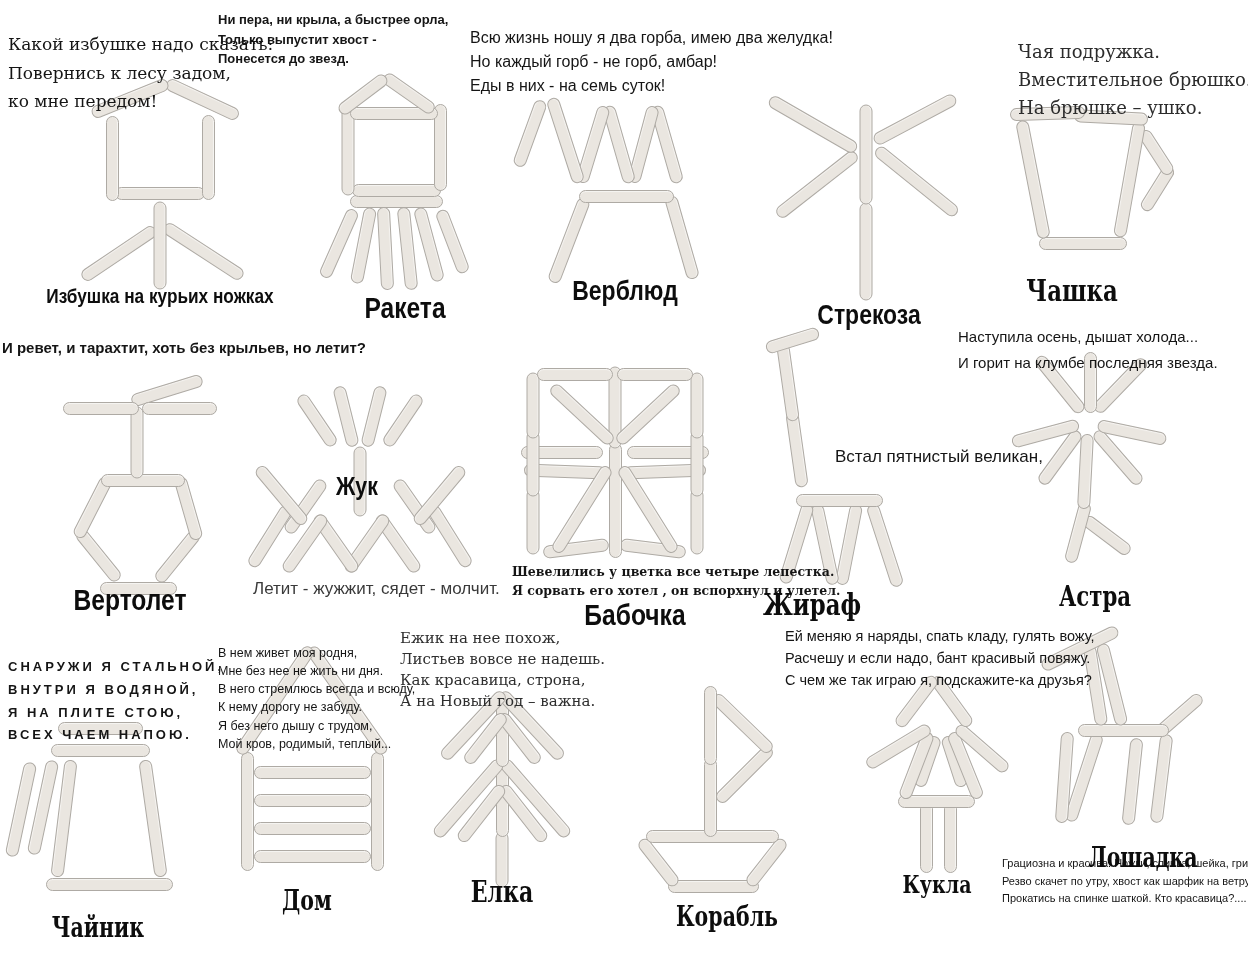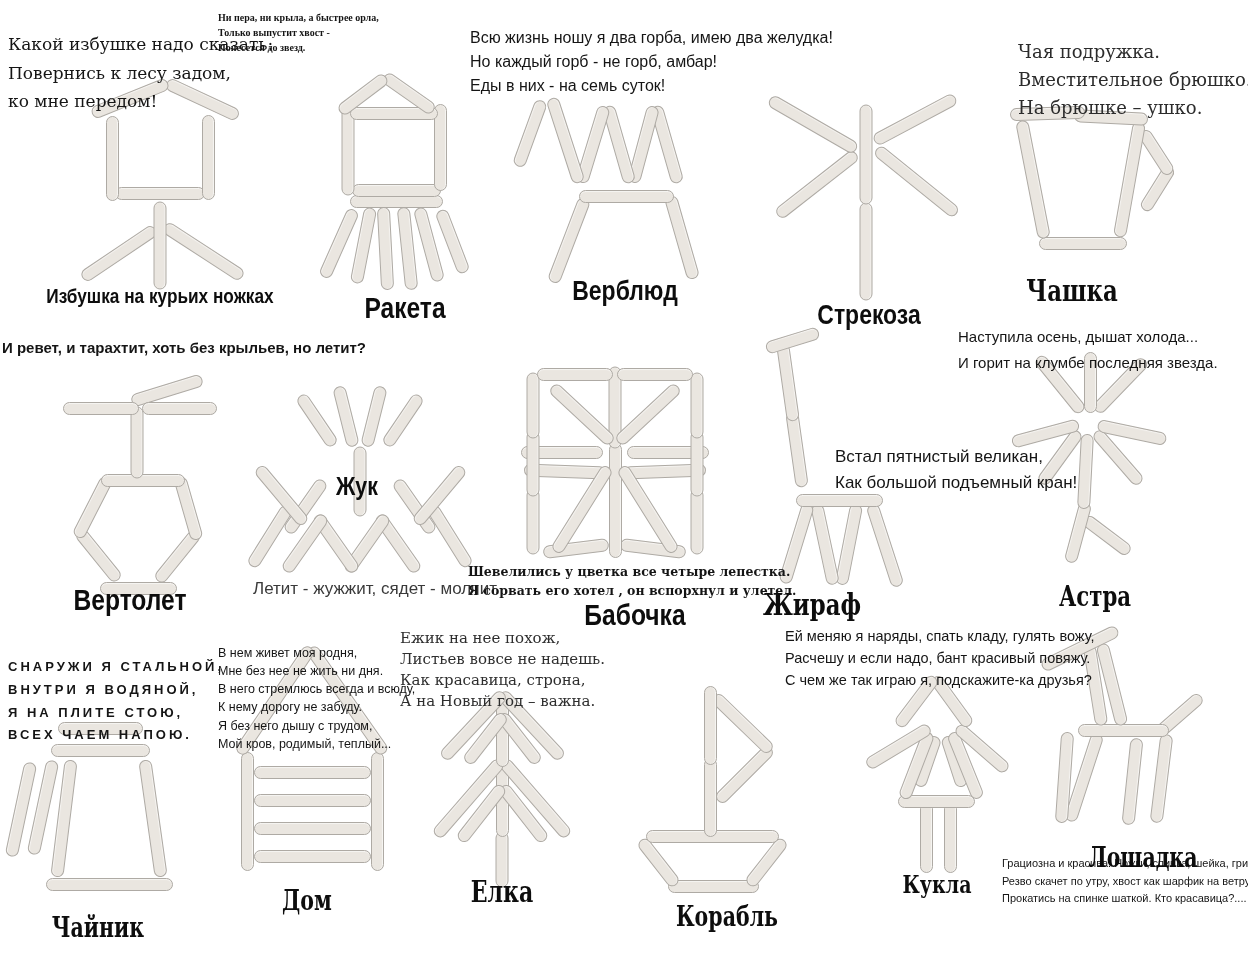--- a/index.html
+++ b/index.html
@@ -2,21 +2,21 @@
 <html><head>
 <meta charset="utf-8">
 <style>
   html,body{margin:0;padding:0;background:#fff;}
   .page{position:relative;width:1248px;height:960px;background:#ffffff;overflow:hidden;}
   .stick{position:absolute;height:13px;border-radius:8px;background:#eae6e0;border:1px solid #aeaaa4;
          box-sizing:border-box;z-index:10;box-shadow:inset 0 1px 1px rgba(255,255,255,.6);}
   .riddle{position:absolute;z-index:50;color:#151515;}
   .riddle span{display:block;white-space:nowrap;}
   .f-slav{font-family:"DejaVu Serif",serif;font-size:17px;line-height:1.68;}
-  .f-bserif{font-family:Liberation Serif, serif;font-weight:bold;font-size:10px;line-height:1.5;}
+  .f-bserif{font-family:Liberation Sans, sans-serif;font-weight:bold;font-size:13px;line-height:1.5;}
   .f-sans{font-family:"Liberation Sans",sans-serif;font-size:17px;line-height:1.5;}
   .f-sansb{font-family:"Liberation Sans",sans-serif;font-weight:bold;font-size:15px;line-height:1.45;}
   .f-serif{font-family:"DejaVu Serif",serif;font-size:14.5px;line-height:1.4;}
   .f-serif-lg{font-family:"DejaVu Serif",serif;font-size:18px;line-height:1.55;color:#2c2c2c;}
   .f-caps{font-family:"Liberation Sans",sans-serif;font-weight:bold;font-size:13px;letter-spacing:3px;line-height:1.75;}
   .f-slavb{font-family:"DejaVu Serif",serif;font-weight:bold;font-size:12.5px;line-height:1.5;text-align:center;}
   .lbl{position:absolute;z-index:50;color:#0d0d0d;white-space:nowrap;}
   .lbl-a{font-family:"Liberation Sans",sans-serif;font-weight:bold;transform:translate(-50%,-50%) scaleX(0.82);}
   .lbl-b{font-family:"DejaVu Serif",serif;font-weight:bold;transform:translate(-50%,-50%) scaleX(0.76);}
   .watermark{position:absolute;left:636px;top:487px;transform:translate(-50%,-50%);z-index:40;
@@ -209,27 +209,26 @@
     <span>Чая подружка.</span>
     <span>Вместительное брюшко.</span>
     <span>На брюшке – ушко.</span>
   </div>
   <div class="riddle f-sansb" style="left:2px;top:337px;">
     <span>И ревет, и тарахтит, хоть без крыльев, но летит?</span>
   </div>
   <div class="riddle f-sans" style="left:253px;top:576px;font-size:17px;color:#3a3a3a;">
     <span>Летит - жужжит, сядет - молчит.</span>
   </div>
-  <div class="riddle f-slavb" style="left:468px;top:563px;width:226px;">
+  <div class="riddle f-slavb" style="left:512px;top:563px;width:226px;">
     <span>Шевелились у цветка все четыре лепестка.</span>
     <span>Я сорвать его хотел ,  он вспорхнул и улетел.</span>
   </div>
   <div class="riddle f-sans" style="left:835px;top:444px;">
     <span>Встал пятнистый великан,</span>
-    <span>Как большой подъемный кран!</span>
   </div>
   <div class="riddle f-sans" style="left:958px;top:324px;font-size:15px;line-height:1.7;">
     <span>Наступила осень, дышат холода...</span>
     <span>И горит на клумбе последняя звезда.</span>
   </div>
   <div class="riddle f-caps" style="left:8px;top:656px;">
     <span>СНАРУЖИ Я СТАЛЬНОЙ,</span>
     <span>ВНУТРИ Я ВОДЯНОЙ,</span>
     <span>Я НА ПЛИТЕ СТОЮ,</span>
     <span>ВСЕХ ЧАЕМ НАПОЮ.</span>

